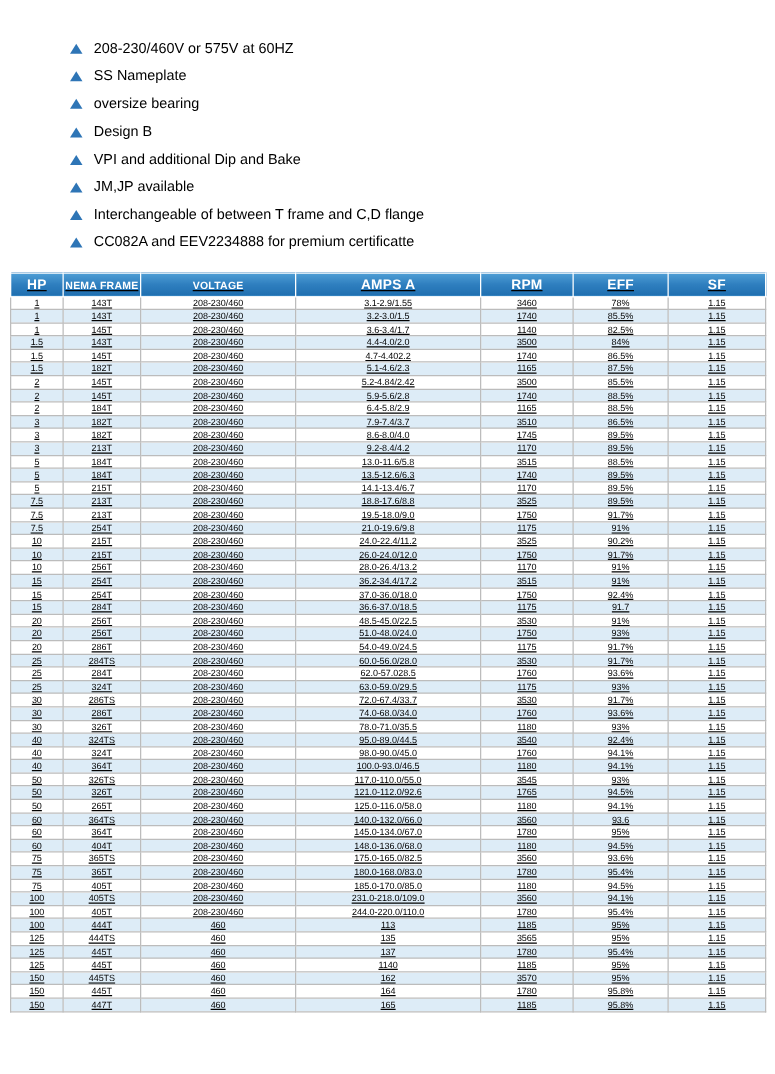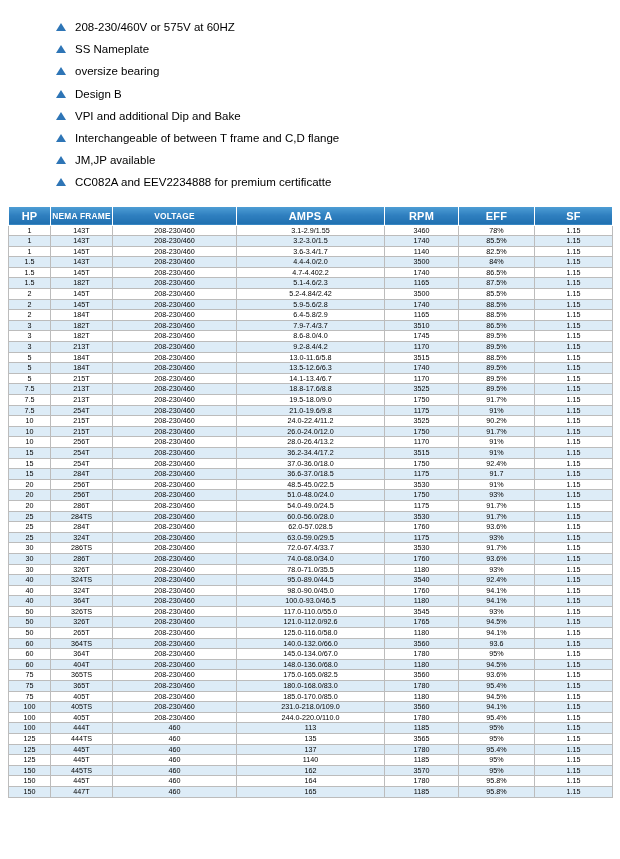--- a/index.html
+++ b/index.html
@@ -12,21 +12,21 @@
     height: 859px;
     font-family: "Liberation Sans", sans-serif;
     color: #000000;
     overflow: hidden;
   }
   .page {
     width: 620px;
     height: 859px;
     position: relative;
     box-sizing: border-box;
-    padding: 12px 0 0 0;
+    padding: 24px 0 0 0;
   }
   
   .features {
     list-style: none;
     margin: 0;
     padding: 4px 0 6px 56px;
   }
   .features li {
     display: flex;
     align-items: center;
@@ -44,20 +44,21 @@
     flex: 0 0 auto;
     position: relative;
     top: 0px;
   }
   .feat-text {
     white-space: nowrap;
   }
   
   .table-wrap {
     padding: 6px 8px 0 8px;
+    text-decoration: underline;
   }
   table.spec {
     border-collapse: collapse;
     width: 604px;
     table-layout: fixed;
     font-size: 7.2px;
   }
   table.spec th {
     background: linear-gradient(to bottom, #4f9fd6 0%, #2f7fbf 50%, #1f6fb0 100%);
     background-color: #2f80c0;
@@ -118,25 +119,25 @@
       <li>
         <span class="tri"></span>
         <span class="feat-text">Design B</span>
       </li>
       <li>
         <span class="tri"></span>
         <span class="feat-text">VPI and additional Dip and Bake</span>
       </li>
       <li>
         <span class="tri"></span>
+        <span class="feat-text">JM,JP available</span>
+      </li>
+      <li>
+        <span class="tri"></span>
         <span class="feat-text">Interchangeable of between T frame and C,D flange</span>
-      </li>
-      <li>
-        <span class="tri"></span>
-        <span class="feat-text">JM,JP available</span>
       </li>
       <li>
         <span class="tri"></span>
         <span class="feat-text">CC082A and EEV2234888 for premium certificatte</span>
       </li>
     </ul>
 
   <div class="table-wrap">
     <table class="spec">
       <colgroup>

